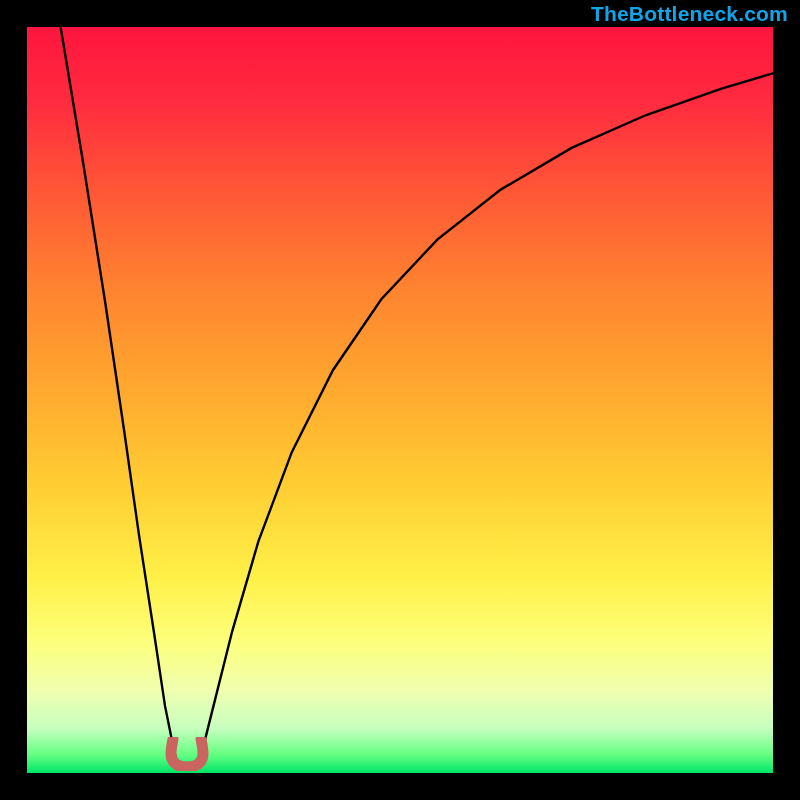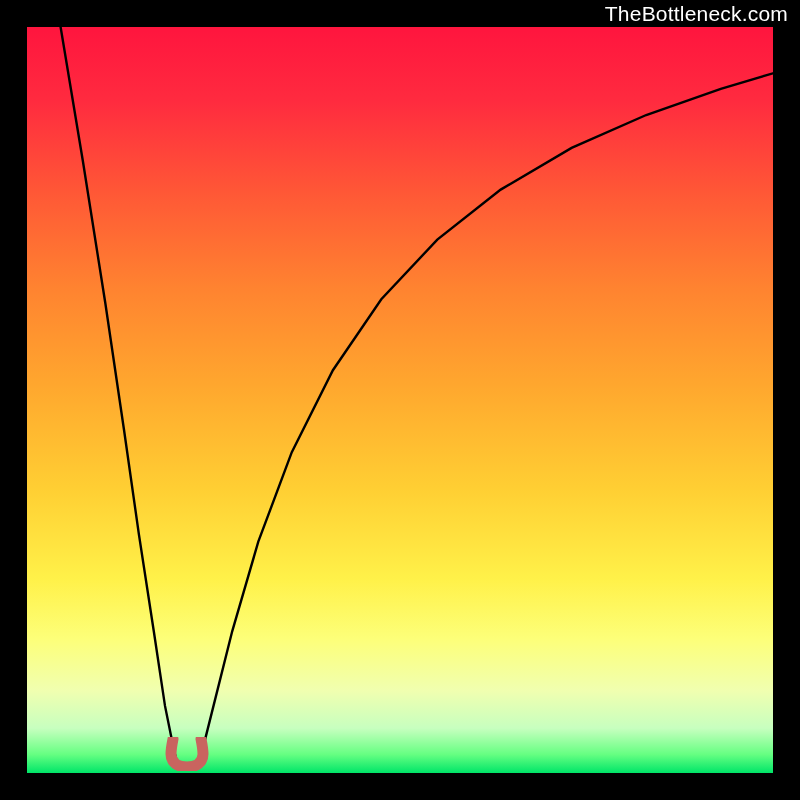--- a/index.html
+++ b/index.html
@@ -30,22 +30,22 @@
       #c7ffbf 94%,
       #66ff82 97.5%,
       #00e568 100%
     );
   }
   .watermark {
     position: absolute;
     top: 2px;
     right: 12px;
     font-size: 21px;
-    font-weight: 400;
-    color: #ffffff;
+    font-weight: 700;
+    color: #0ea5e9;
     letter-spacing: 0.2px;
     user-select: none;
     text-align: center;
   }
   svg.curves {
     position: absolute;
     left: 0; top: 0;
     width: 746px;
     height: 746px;
     pointer-events: none;

